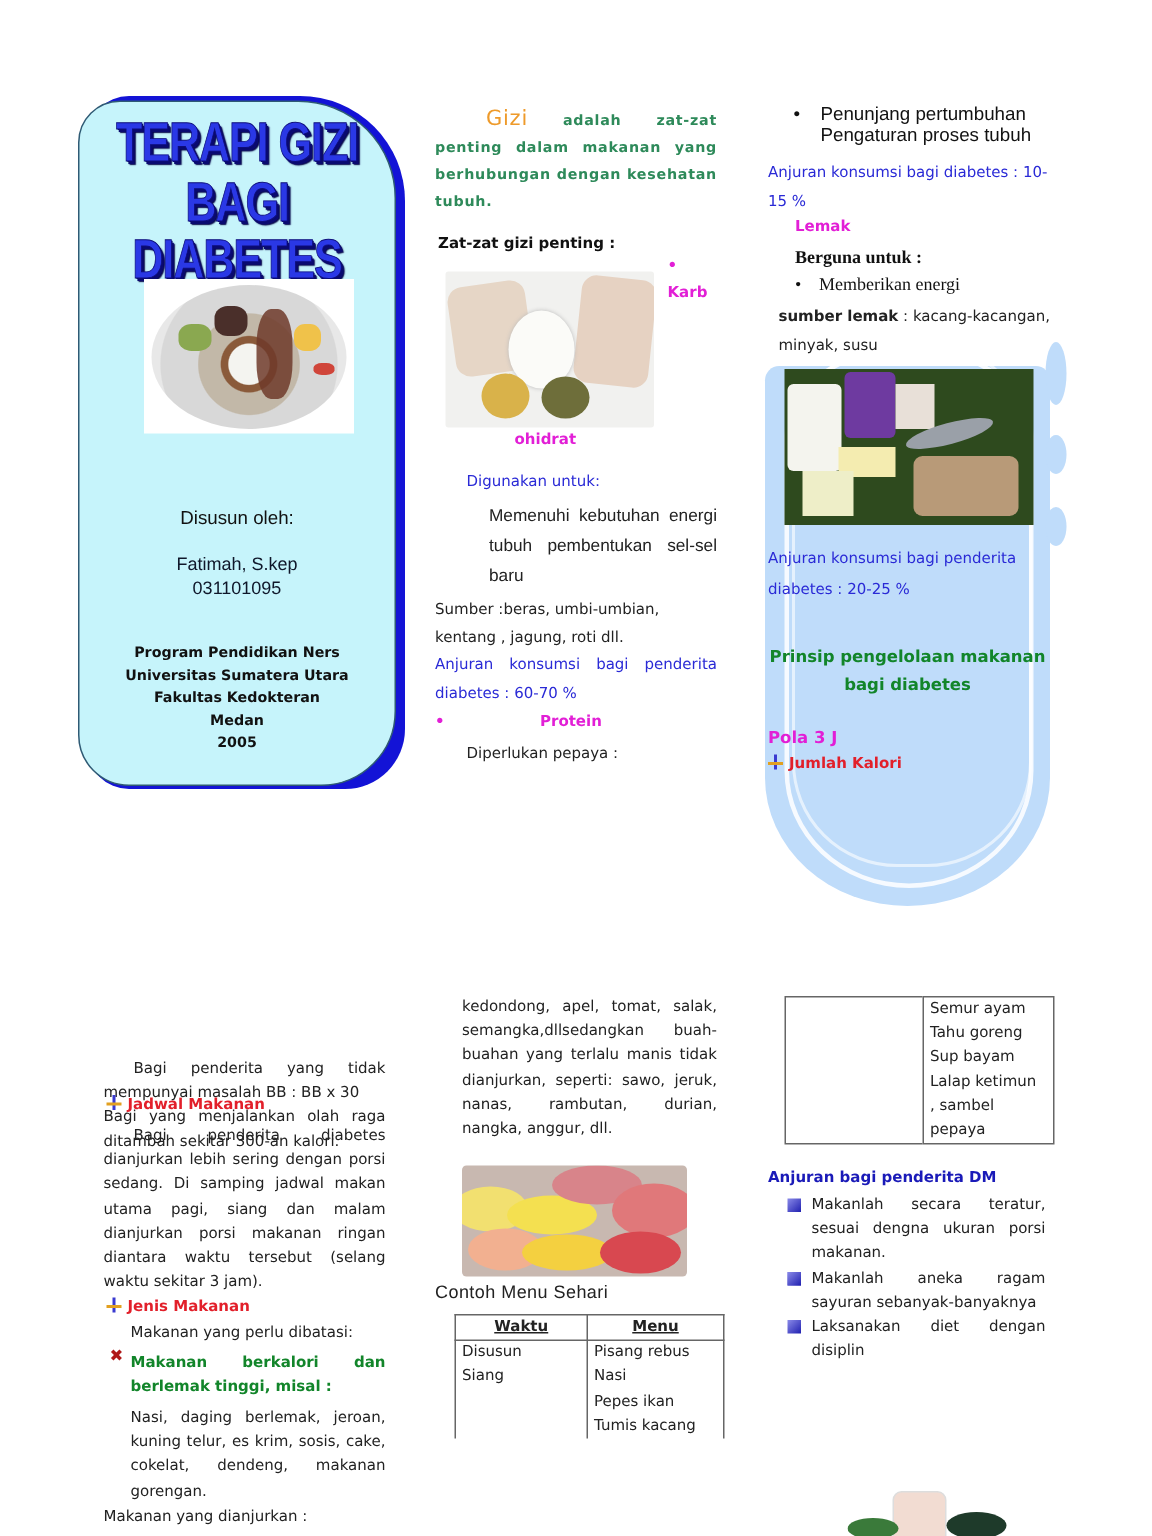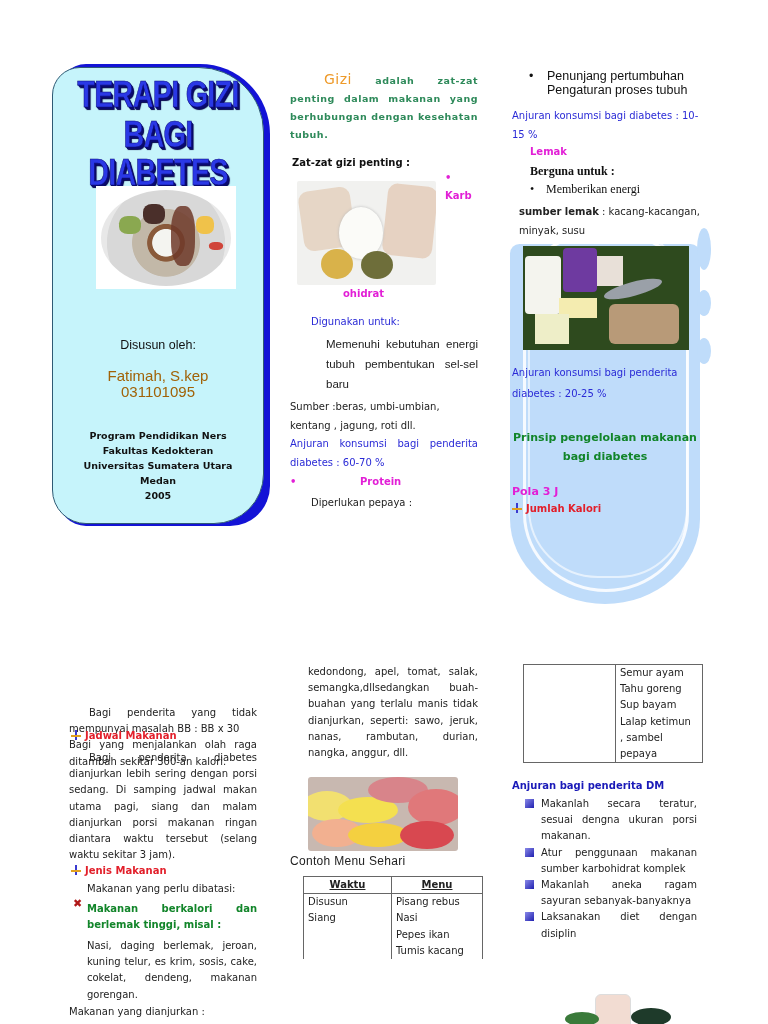--- a/index.html
+++ b/index.html
@@ -16,21 +16,21 @@
   .cover-title.t1 { top: 8px; }
   .cover-title.t2 { top: 48px; }
   .plate-box { position: absolute; left: 43px; top: 118px; width: 140px; height: 103px; background: #fff; }
   .plate { position: absolute; left: 5px; top: 4px; width: 130px; height: 96px; border-radius: 50%; background: radial-gradient(circle at 50% 55%, #f4f4f0 0 16%, #8a5a3a 17% 22%, #c2b8a8 23% 40%, #d8d8d8 41% 70%, #e8e8e8 71%); }
   .plate .g { position:absolute; left: 18px; top: 26px; width: 22px; height: 18px; background:#8aa850; border-radius: 40%; }
   .plate .br { position:absolute; left: 42px; top: 14px; width: 22px; height: 20px; background:#4a2f2a; border-radius: 40%; }
   .plate .br2 { position:absolute; left: 70px; top: 16px; width: 24px; height: 60px; background:#6e3a2a; border-radius: 40%; opacity:.85; }
   .plate .y { position:absolute; left: 95px; top: 26px; width: 18px; height: 18px; background:#f0c24a; border-radius: 40%; }
   .plate .r { position:absolute; left: 108px; top: 52px; width: 14px; height: 8px; background:#d0453a; border-radius: 40%; }
   .cover-author-label { position: absolute; top: 270px; left: 0; width: 100%; text-align: center; font-family: "Liberation Sans", sans-serif; font-size: 12.5px; color: #111; }
-  .cover-author { position: absolute; top: 300px; left: 0; width: 100%; text-align: center; font-family: "Liberation Sans", sans-serif; font-size: 15px; color: #a16207; line-height: 16px; }
+  .cover-author { position: absolute; top: 300px; left: 0; width: 100%; text-align: center; font-family: "Liberation Sans", sans-serif; font-size: 12px; color: #0f172a; line-height: 16px; }
   .cover-inst { position: absolute; top: 360px; left: 0; width: 100%; text-align: center; font-size: 9.5px; font-weight: bold; color: #111; line-height: 15px; }
 
   
   .txt { font-size: 10px; line-height: 16.5px; }
   .green-j { color: #2e8a5a; font-weight: bold; font-size: 9.5px; letter-spacing: .5px; line-height: 16.5px; text-align: justify; text-align-last: justify; }
   .gizi { color: #ee9a2a; font-size: 14px; font-weight: normal; }
   .bold-black { font-weight: bold; font-size: 10px; color: #111; }
   .magenta { color: #e21fd6; font-weight: bold; font-size: 10px; }
   .blue-t { color: #2a2ad6; font-size: 10px; }
   .darkgreen { color: #12852a; font-weight: bold; }
@@ -92,22 +92,22 @@
         <span class="r"></span>
       </div>
   </div>
   <div class="cover-author-label">Disusun oleh:</div>
   <div class="cover-author">
     <div>Fatimah, S.kep</div>
     <div>031101095</div>
   </div>
   <div class="cover-inst">
     <div>Program Pendidikan Ners</div>
+    <div>Universitas Sumatera Utara</div>
     <div>Fakultas Kedokteran</div>
-    <div>Universitas Sumatera Utara</div>
     <div>Medan</div>
     <div>2005</div>
   </div>
 </div>
 
 <div class="abs" style="left:290px; top:70px; width:188px;">
   <div class="green-j" style="line-height:18px;">
     <span style="display:inline-block; width:34px;"></span><span class="gizi">Gizi</span>
     <span>adalah zat-zat penting dalam makanan yang berhubungan dengan kesehatan tubuh.</span>
   </div>
@@ -237,21 +237,21 @@
       <div>, sambel</div>
       <div>pepaya</div>
     </td>
   </tr>
 </tbody>
   </table>
 
 <div class="abs" style="left:512px; top:780px; color:#1a1ab8; font-weight:bold; font-size:10px;">Anjuran bagi penderita DM</div>
 <ul class="abs dm-list" style="left:519px; top:796px; width:178px;">
   <li><span class="dm-sq"></span><span>Makanlah secara teratur, sesuai dengna ukuran porsi makanan.</span></li>
-  <li><span class="dm-sq"></span><span>Atur penggunaan makanan sumber karbohidrat komplek</span></li>
+  <li><span class="dm-sq"></span></li>
   <li><span class="dm-sq"></span><span>Makanlah aneka ragam sayuran sebanyak-banyaknya</span></li>
   <li><span class="dm-sq"></span><span>Laksanakan diet dengan disiplin</span></li>
 </ul>
 
 <div class="abs img-jug">
   <div style="position:absolute; left:30px; top:4px; width:36px; height:34px; background:#f2dcd2; border:1px solid #ddd; border-radius:6px 6px 0 0;"></div>
   <div style="position:absolute; left:0px; top:22px; width:34px; height:14px; background:#3a7a3a; border-radius:50%;"></div>
   <div style="position:absolute; left:66px; top:18px; width:40px; height:18px; background:#1e3a2a; border-radius:50%;"></div>
 </div>
 

